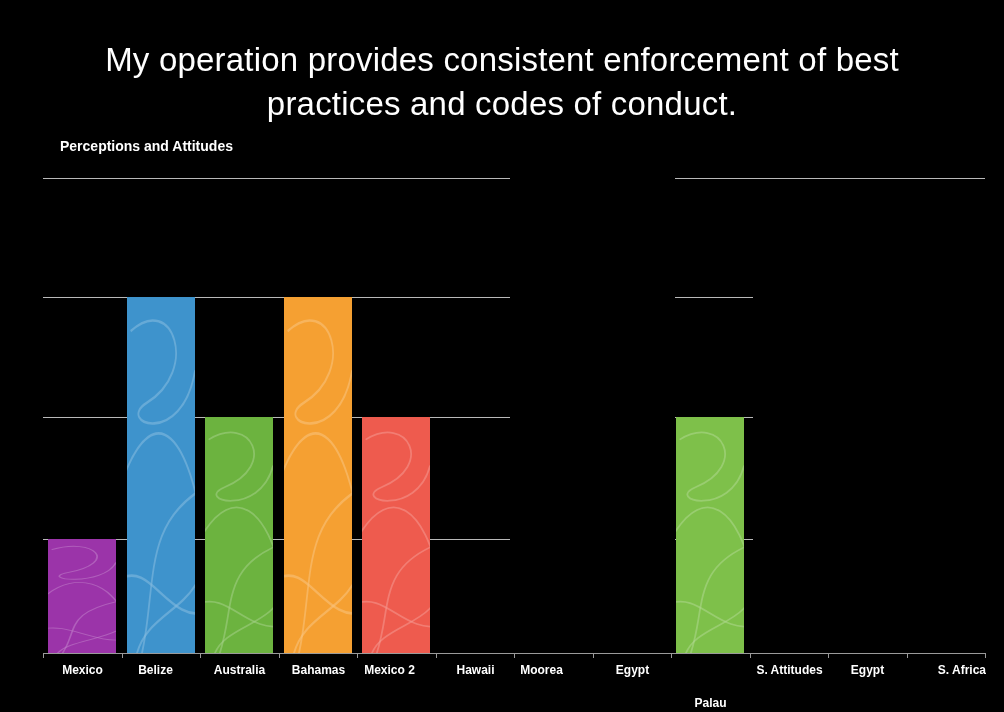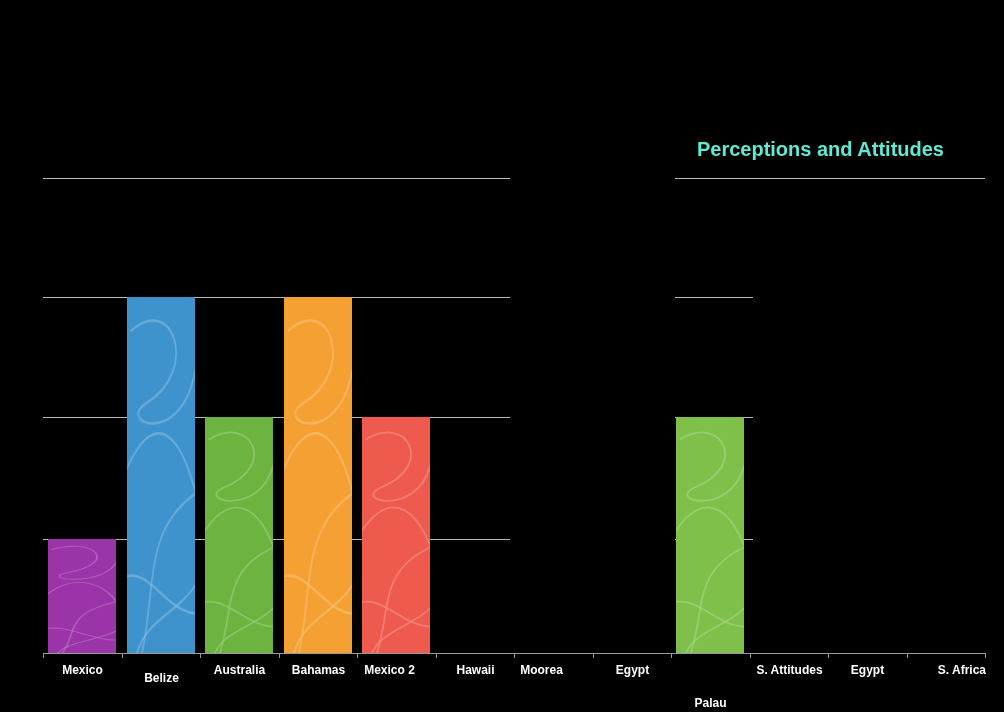--- a/index.html
+++ b/index.html
@@ -38,24 +38,24 @@
     line-height: 44px;
     letter-spacing: 0.2px;
     color: #ffffff;
     white-space: pre-line;
   }
   #chart-subtitle {
     position: absolute;
     left: 60px;
     top: 138px;
     width: 884px;
-    text-align: right;
-    font-size: 20px;
+    text-align: left;
+    font-size: 14px;
     font-weight: 700;
-    color: #5eead4;
+    color: #ffffff;
   }
 
   
   #plot {
     position: absolute;
     left: 0;
     top: 0;
     width: 1004px;
     height: 712px;
     border-radius: 23px;
@@ -108,20 +108,23 @@
     font-weight: 700;
     color: #ffffff;
     white-space: nowrap;
   }
 </style>
 </head>
 <body>
 
 <div id="slide">
 
+  <div id="title-block">
+    <div id="chart-title">My operation provides consistent enforcement of best practices and codes of conduct.</div>
+  </div>
   <div id="chart-subtitle">Perceptions and Attitudes</div>
 
   <div id="plot">
 
     <div class="gridline" style="left:43px; top:178px; width:467px;"></div>
     <div class="gridline" style="left:43px; top:297px; width:467px;"></div>
     <div class="gridline" style="left:43px; top:417px; width:467px;"></div>
     <div class="gridline" style="left:43px; top:539px; width:467px;"></div>
 
     <div class="gridline" style="left:675px; top:178px; width:310px;"></div>
@@ -191,21 +194,21 @@
         <div class="tick" style="left: 514px;"></div>
         <div class="tick" style="left: 593px;"></div>
         <div class="tick" style="left: 671px;"></div>
         <div class="tick" style="left: 750px;"></div>
         <div class="tick" style="left: 828px;"></div>
         <div class="tick" style="left: 907px;"></div>
         <div class="tick" style="left: 985px;"></div>
       </div>
     <div id="xlabels-layer">
         <div class="xlabel" style="left: 43px; width: 79px;">Mexico</div>
-        <div class="xlabel" style="left: 122px; width: 79px; margin-top: 8px;">Belize</div>
+        <div class="xlabel" style="left: 116px; width: 79px;">Belize</div>
         <div class="xlabel" style="left: 200px; width: 79px;">Australia</div>
         <div class="xlabel" style="left: 279px; width: 79px;">Bahamas</div>
         <div class="xlabel" style="left: 350px; width: 79px;">Mexico 2</div>
         <div class="xlabel" style="left: 436px; width: 79px;">Hawaii</div>
         <div class="xlabel" style="left: 502px; width: 79px;">Moorea</div>
         <div class="xlabel" style="left: 593px; width: 79px;">Egypt</div>
         <div class="xlabel" style="left: 671px; width: 79px; margin-top: 33px;">Palau</div>
         <div class="xlabel" style="left: 750px; width: 79px;">S. Attitudes</div>
         <div class="xlabel" style="left: 828px; width: 79px;">Egypt</div>
         <div class="xlabel" style="left: 907px; width: 79px; text-align: right;">S. Africa</div>

